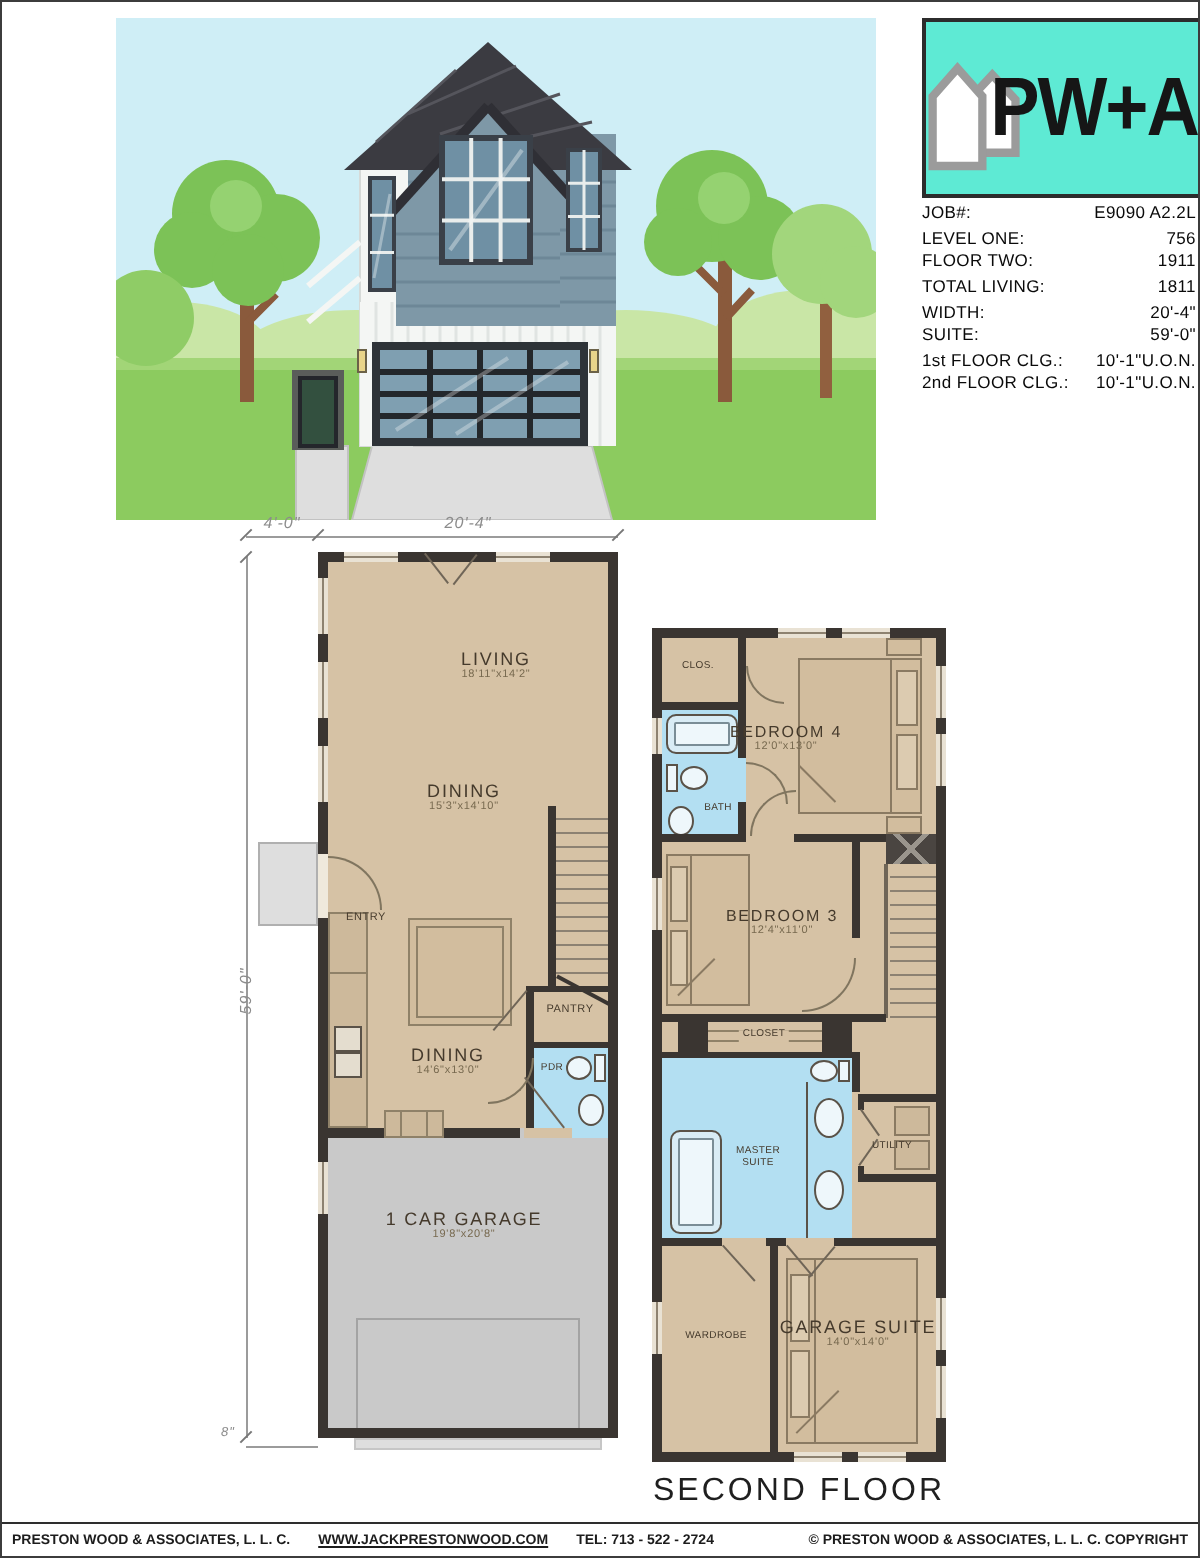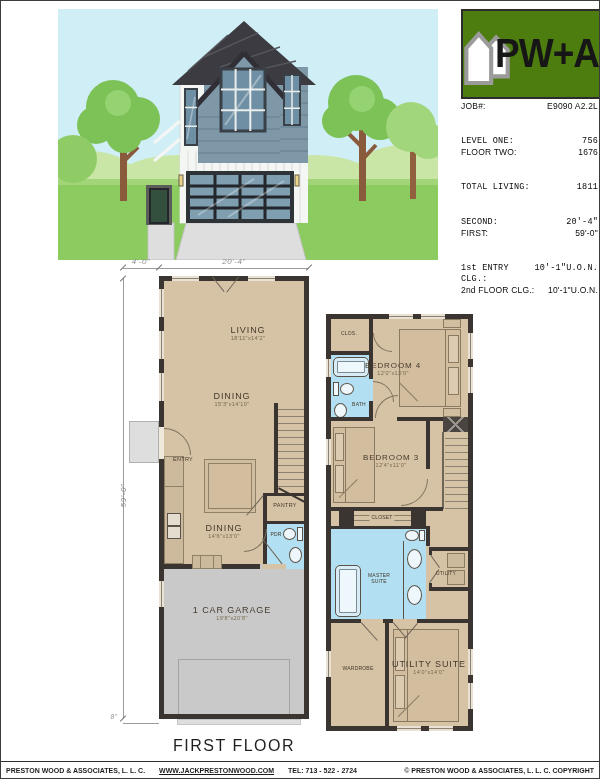--- a/index.html
+++ b/index.html
@@ -1,26 +1,26 @@
 <!DOCTYPE html>
 <html><head>
 <meta charset="utf-8">
 <style>
   html,body{margin:0;padding:0;background:#fff;}
   .page{position:relative;width:600px;height:779px;background:#fff;border:1px solid #3c3c3c;
         box-sizing:border-box;font-family:"Liberation Sans",sans-serif;overflow:hidden;}
   .abs{position:absolute;}
   
   .logo-box{position:absolute;left:460px;top:8px;width:136px;height:86px;border:2px solid #2c2c2c;
-            display:flex;align-items:center;justify-content:center;background:#4d7c0f;}
+            display:flex;align-items:center;justify-content:center;background:#5eead4;}
   .logo-text{font-size:37px;font-weight:700;color:#161616;letter-spacing:-1px;margin-left:-16px;
              transform:scaleY(1.12);z-index:2;}
   .specs{position:absolute;left:460px;top:100px;width:137px;font-size:8.5px;color:#0a0a0a;letter-spacing:.2px;}
   .spec-row{display:flex;justify-content:space-between;line-height:1.3;}
-  .mt{margin-top:24px;font-family:Liberation Mono, monospace;}
+  .mt{margin-top:2px;}
   
   .plan{position:absolute;background:#d6c2a5;border:5px solid #3a3531;box-sizing:border-box;}
   .wall{position:absolute;background:#3a3531;}
   .blue{position:absolute;background:#b3dff2;}
   .grayroom{position:absolute;background:#c9c9c9;}
   .stairs{position:absolute;background:repeating-linear-gradient(to bottom,#d6c2a5 0,#d6c2a5 6px,#8c8172 6px,#8c8172 7px);}
   .hatch{position:absolute;background:#4a4541;
          background-image:linear-gradient(45deg,transparent 46%,#9a958d 46%,#9a958d 54%,transparent 54%),
                           linear-gradient(-45deg,transparent 46%,#9a958d 46%,#9a958d 54%,transparent 54%);}
   .room-label{position:absolute;text-align:center;color:#453a2c;font-size:8.5px;letter-spacing:.9px;
@@ -158,36 +158,36 @@
     <div class="spec-row">
         <span>JOB#:</span>
         <span>E9090 A2.2L</span>
       </div>
     <div class="spec-row mt">
         <span>LEVEL ONE:</span>
         <span>756</span>
       </div>
     <div class="spec-row">
         <span>FLOOR TWO:</span>
-        <span>1676</span>
+        <span>1911</span>
       </div>
     <div class="spec-row mt">
         <span>TOTAL LIVING:</span>
         <span>1811</span>
       </div>
     <div class="spec-row mt">
-        <span>SECOND:</span>
+        <span>WIDTH:</span>
         <span>20'-4"</span>
       </div>
     <div class="spec-row">
-        <span>FIRST:</span>
+        <span>SUITE:</span>
         <span>59'-0"</span>
       </div>
     <div class="spec-row mt">
-        <span>1st ENTRY CLG.:</span>
+        <span>1st FLOOR CLG.:</span>
         <span>10'-1"U.O.N.</span>
       </div>
     <div class="spec-row">
         <span>2nd FLOOR CLG.:</span>
         <span>10'-1"U.O.N.</span>
       </div>
   </div>
 
   <div class="dim" style="left:122px;top:267px;width:186px;height:1px;"></div>
   <div class="tick" style="left:118px;top:266px;"></div>
@@ -377,38 +377,38 @@
     <div class="room-label xs" style="left:27px;top:350px;">
       <span>WARDROBE</span>
     </div>
 
     <div class="furn" style="left:62px;top:310px;width:66px;height:93px;"></div>
     <div class="line" style="left:76px;top:310px;width:1px;height:93px;background:#8a7a62;"></div>
     <div class="furn" style="left:64px;top:318px;width:10px;height:34px;background:#dccbb0;"></div>
     <div class="furn" style="left:64px;top:356px;width:10px;height:34px;background:#dccbb0;"></div>
     <div class="leaf" style="left:88px;top:376px;height:30px;transform:rotate(45deg);background:#8a7a62;"></div>
     <div class="room-label" style="left:98px;top:348px;font-size:9px;">
-      <span>UTILITY SUITE</span>
+      <span>GARAGE SUITE</span>
       <span class="room-size">14'0"x14'0"</span>
     </div>
 
     <div class="win" style="left:58px;top:-5px;width:24px;height:5px;"></div>
     <div class="win" style="left:90px;top:-5px;width:24px;height:5px;"></div>
     <div class="winv" style="left:-5px;top:40px;width:5px;height:18px;"></div>
     <div class="winv" style="left:-5px;top:120px;width:5px;height:26px;"></div>
     <div class="winv" style="left:-5px;top:332px;width:5px;height:26px;"></div>
     <div class="winv" style="right:-5px;top:14px;width:5px;height:26px;"></div>
     <div class="winv" style="right:-5px;top:48px;width:5px;height:26px;"></div>
     <div class="winv" style="right:-5px;top:330px;width:5px;height:26px;"></div>
     <div class="winv" style="right:-5px;top:364px;width:5px;height:26px;"></div>
     <div class="win" style="left:66px;bottom:-5px;width:24px;height:5px;"></div>
     <div class="win" style="left:98px;bottom:-5px;width:24px;height:5px;"></div>
   </div>
 
-  <div class="floor-label" style="left:158px;top:736px;width:150px;">FIRST FLOOR</div>
+  <div class="floor-label" style="left:325px;top:736px;width:147px;">SECOND FLOOR</div>
 
   <div class="footer">
     <span>PRESTON WOOD &amp; ASSOCIATES, L. L. C.</span>
     <span class="web">WWW.JACKPRESTONWOOD.COM</span>
     <span>TEL:  713 - 522 - 2724</span>
     <span class="copy">© PRESTON WOOD &amp; ASSOCIATES, L. L. C.  COPYRIGHT</span>
   </div>
 
 </div>
 

